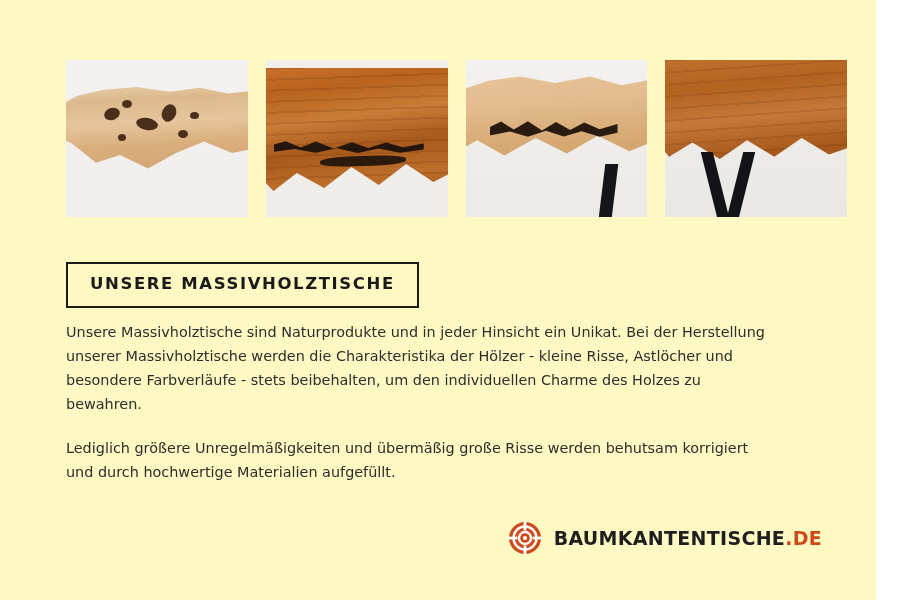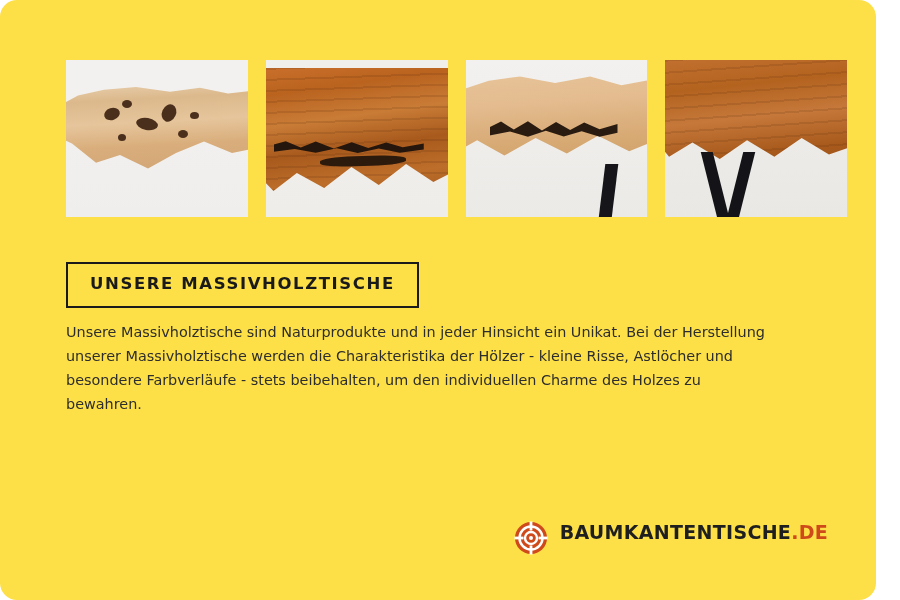--- a/index.html
+++ b/index.html
@@ -10,22 +10,21 @@
     width: 900px;
     height: 600px;
     background: #ffffff;
     font-family: "Liberation Sans", sans-serif;
     overflow: hidden;
   }
   .page {
     position: relative;
     width: 876px;
     height: 600px;
-    background: #fde047;
-    border-radius: 17px;
+    background: #fef9c3;
   }
 
   
   .photo-strip {
     position: absolute;
     left: 66px;
     top: 60px;
     width: 781px;
     height: 157px;
     display: flex;
@@ -212,23 +211,24 @@
     font-family: "DejaVu Sans", sans-serif;
     font-size: 14.4px;
     line-height: 24px;
     color: #2d2d2d;
   }
   .copy p:last-child { margin-bottom: 0; }
 
   
   .logo {
     position: absolute;
-    right: 48px;
+    right: 54px;
     bottom: 45px;
     display: flex;
+    align-items: center;
     gap: 12px;
   }
   .logo-mark {
     width: 34px;
     height: 34px;
     flex: 0 0 34px;
   }
   .logo-text {
     font-family: "DejaVu Sans", sans-serif;
     font-size: 19px;
@@ -280,20 +280,21 @@
     </div>
 
   </div>
 
   <div class="headline-box">
     <div class="headline-text">UNSERE MASSIVHOLZTISCHE</div>
   </div>
 
   <div class="copy">
     <p>Unsere Massivholztische sind Naturprodukte und in jeder Hinsicht ein Unikat. Bei der Herstellung unserer Massivholztische werden die Charakteristika der Hölzer - kleine Risse, Astlöcher und besondere Farbverläufe - stets beibehalten, um den individuellen Charme des Holzes zu bewahren.</p>
+    <p>Lediglich größere Unregelmäßigkeiten und übermäßig große Risse werden behutsam korrigiert und durch hochwertige Materialien aufgefüllt.</p>
   </div>
 
   <div class="logo">
     <svg class="logo-mark" viewBox="0 0 34 34">
       <circle cx="17" cy="17" r="16" fill="#cf4a1a"></circle>
       <circle cx="17" cy="17" r="11.5" fill="none" stroke="#ffffff" stroke-width="2.4"></circle>
       <circle cx="17" cy="17" r="6" fill="none" stroke="#ffffff" stroke-width="2.4"></circle>
       <circle cx="17" cy="17" r="2" fill="#ffffff"></circle>
       <rect x="15.6" y="0.5" width="2.8" height="9" fill="#ffffff"></rect>
       <rect x="15.6" y="24.5" width="2.8" height="9" fill="#ffffff"></rect>

